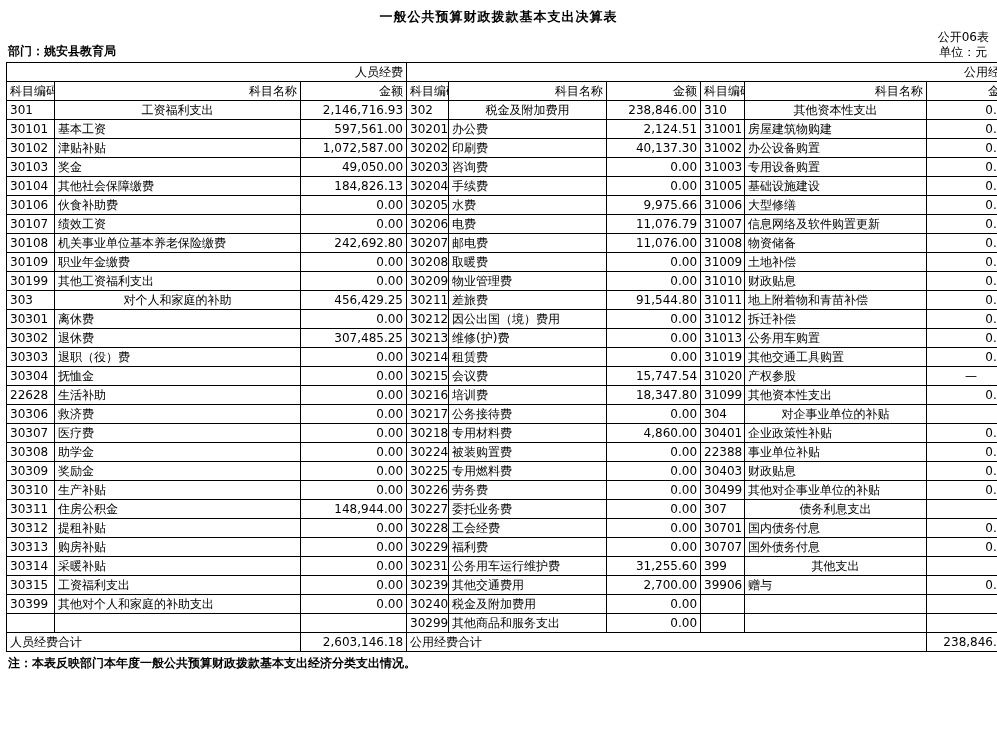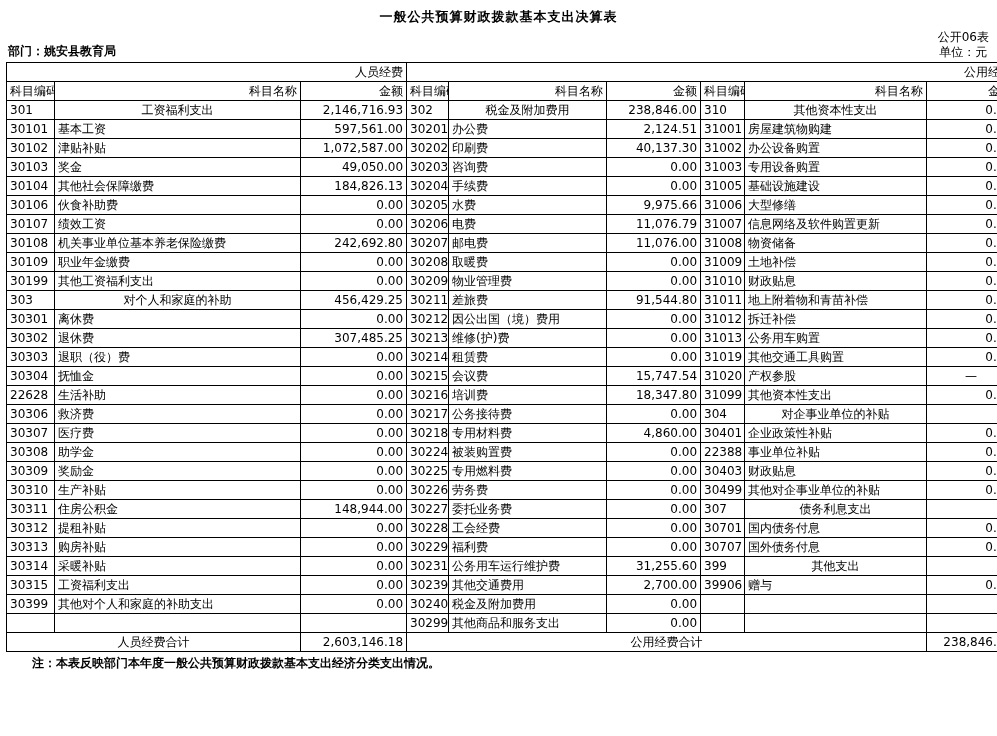--- a/index.html
+++ b/index.html
@@ -43,26 +43,25 @@
     overflow:hidden;
     white-space:nowrap;
   }
   .grp-head{text-align:right;font-weight:normal;margin-top:6px;}
   .col-head{text-align:right;}
   .code{text-align:left;padding-left:4px;}
   .name-l1{text-align:center;padding-left:4px;}
   .name-l2{text-align:left;padding-left:16px;}
   .amt{text-align:right;padding-right:5px;}
   .amt-center{text-align:center;}
-  .total-label{text-align:center;}
+  .total-label{}
   .note{
     font-size:12px;
     font-weight:bold;
     padding:3px 2px 0 2px;
-    margin-left:24px;
   }
   .w-code{width:48px;}
   .w-name1{width:246px;}
   .w-amt1{width:106px;}
   .w-code2{width:42px;}
   .w-name2{width:158px;}
   .w-amt2{width:94px;}
   .w-code3{width:44px;}
   .w-name3{width:182px;}
   .w-amt3{width:89px;}

